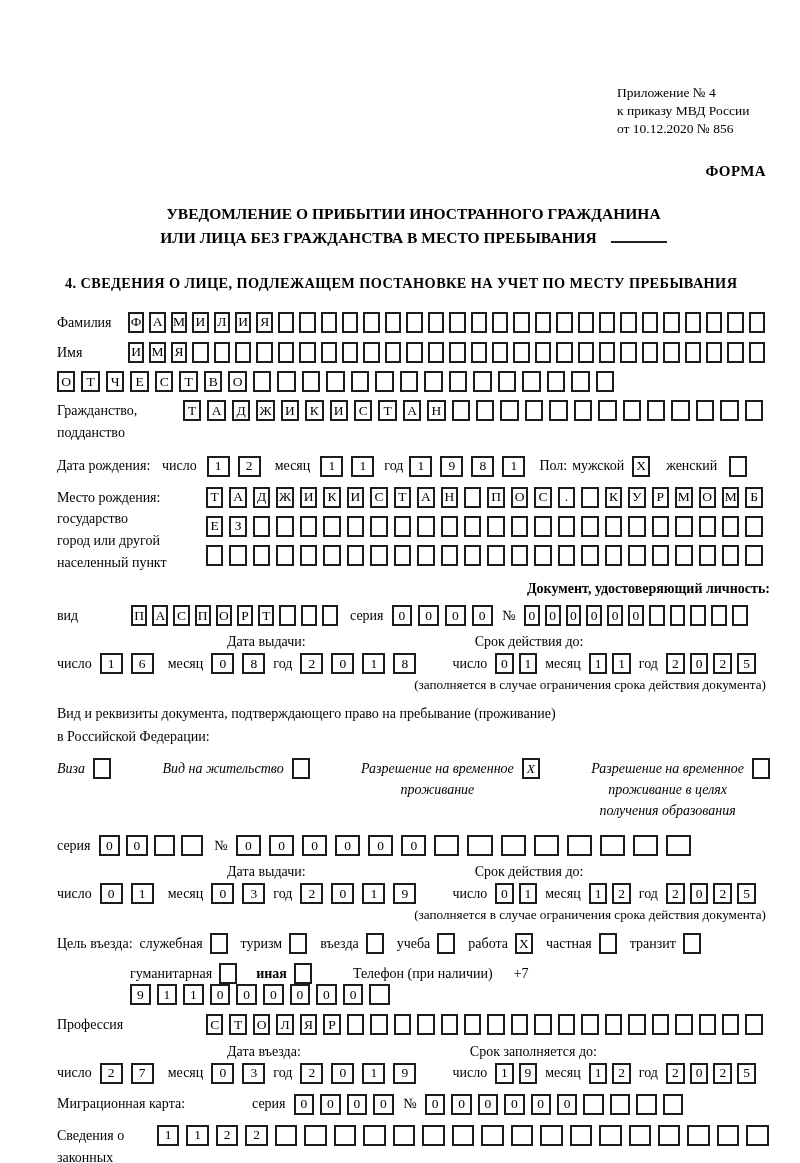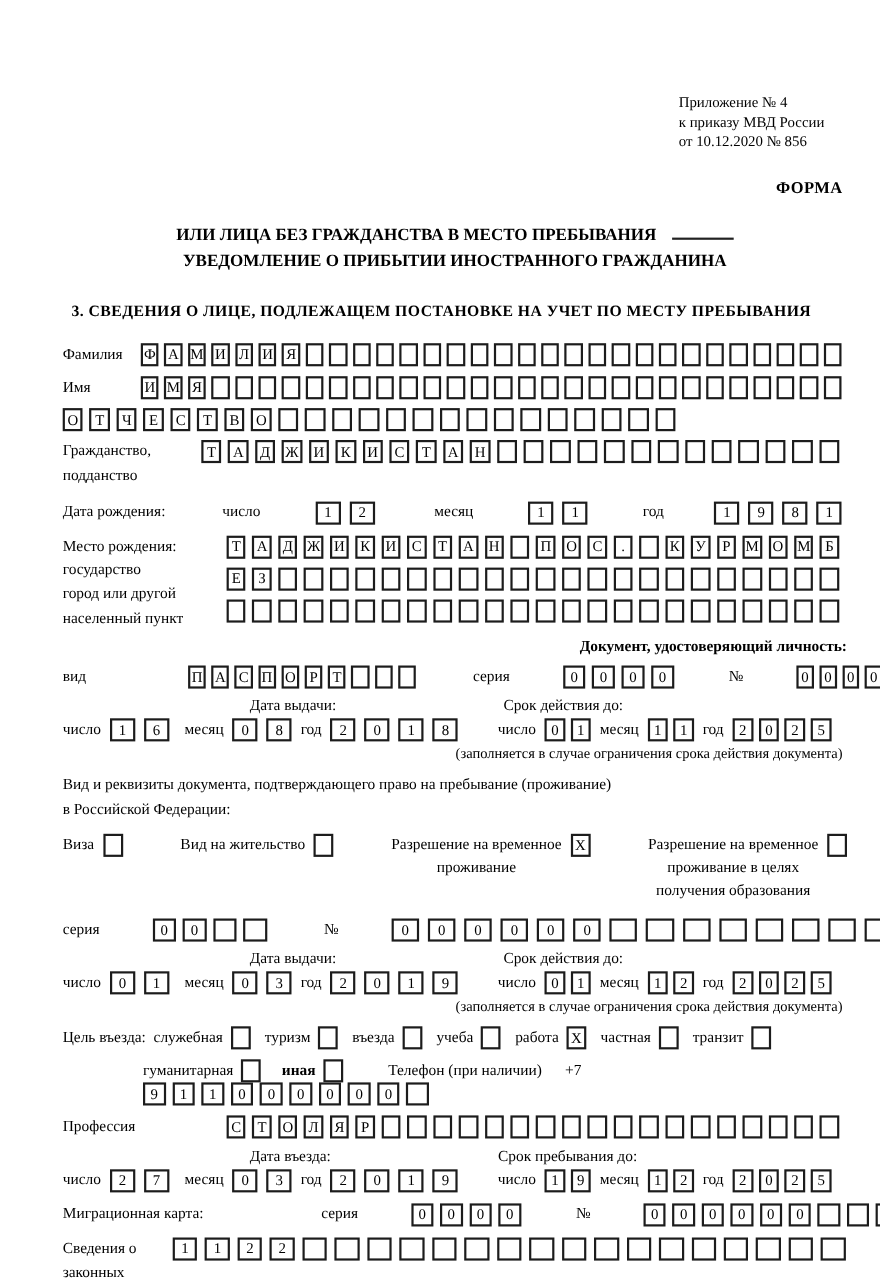--- a/index.html
+++ b/index.html
@@ -47,38 +47,38 @@
   .stack > .cellgrid { margin-bottom: 8px; }
   .stack > .cellgrid:last-child { margin-bottom: 0; }
 
   
   .cb {
     width: 18px; height: 21px; border: 2px solid #1c1c1c; flex: none;
     display: flex; align-items: center; justify-content: center; font-size: 13.5px;
   }
 
   
-  .inline-row { display: flex; align-items: center; gap: 40px; }
+  .inline-row { display: flex; align-items: center; }
   .inline-row .lbl { flex: none; }
 
   
-  .dhead { display: flex; font-size: 14px; margin-bottom: 3px; }
+  .dhead { display: flex; font-size: 14px; margin-bottom: 3px; gap: 17px; }
   .dhead .h1 { margin-left: 170px; }
   .dhead .h2 { margin-left: 152px; }
   .daterow { display: flex; align-items: center; }
   .daterow > * { margin-right: 8px; }
   .dg2 { width: 54px; gap: 8px; } .dg4 { width: 116px; gap: 8px; }
   .dg2r { width: 42px; gap: 5px; } .dg4r { width: 90px; gap: 5px; }
   .rstart { margin-left: 28px !important; }
   .daterow .dg4r:last-child { margin-right: 0; }
   .note { text-align: right; font-size: 13.2px; margin: 3px 4px 10px 0; }
 
   
   .opts { display: flex; justify-content: space-between; align-items: flex-start; margin: 10px 0 14px; }
-  .opt { display: flex; align-items: flex-start; gap: 8px; }
+  .opt { display: flex; align-items: flex-start; gap: 8px; font-style: italic; }
   .opt .olbl { line-height: 1.5; }
   .opt .center { text-align: center; }
 
   
   .purpose-row { display: flex; align-items: center; flex-wrap: wrap; margin-bottom: 9px; }
   .purpose-row .plbl { margin-right: 7px; }
   .purpose-row .cb { margin-right: 13px; }
   .purpose-row .cb:last-child { margin-right: 0; }
   .indent73 { margin-left: 73px; }
 
@@ -93,25 +93,25 @@
 <div class="page">
 
   <div class="appendix">
     <div class="pre">Приложение № 4
 к приказу МВД России
 от 10.12.2020 № 856</div>
   </div>
   <div class="forma">ФОРМА</div>
 
   <div class="title">
+    <div>УВЕДОМЛЕНИЕ О ПРИБЫТИИ ИНОСТРАННОГО ГРАЖДАНИНА</div>
     <div><span>ИЛИ ЛИЦА БЕЗ ГРАЖДАНСТВА В МЕСТО ПРЕБЫВАНИЯ</span><span class="blank-line"></span></div>
-    <div>УВЕДОМЛЕНИЕ О ПРИБЫТИИ ИНОСТРАННОГО ГРАЖДАНИНА</div>
-  </div>
-
-  <div class="sec">3. СВЕДЕНИЯ О ЛИЦЕ, ПОДЛЕЖАЩЕМ ПОСТАНОВКЕ НА УЧЕТ ПО МЕСТУ ПРЕБЫВАНИЯ</div>
+  </div>
+
+  <div class="sec">4. СВЕДЕНИЯ О ЛИЦЕ, ПОДЛЕЖАЩЕМ ПОСТАНОВКЕ НА УЧЕТ ПО МЕСТУ ПРЕБЫВАНИЯ</div>
 
   <div class="frow">
     <div class="flabel w71">Фамилия</div>
     <div class="cellgrid g637">
         <span class="cell">Ф</span>
         <span class="cell">А</span>
         <span class="cell">М</span>
         <span class="cell">И</span>
         <span class="cell">Л</span>
         <span class="cell">И</span>
@@ -587,21 +587,21 @@
         <span class="cell"></span>
         <span class="cell"></span>
         <span class="cell"></span>
         <span class="cell"></span>
         <span class="cell"></span>
       </div>
   </div>
 
   <div class="dhead">
     <span class="h1">Дата въезда:</span>
-    <span class="h2">Срок пребывания до:</span>
+    <span class="h2">Срок заполняется до:</span>
   </div>
   <div class="daterow">
     <span>число</span>
     <span class="cellgrid dg2">
         <span class="cell">2</span>
         <span class="cell">7</span>
       </span>
     <span style="margin-left:6px;">месяц</span>
     <span class="cellgrid dg2">
         <span class="cell">0</span>

